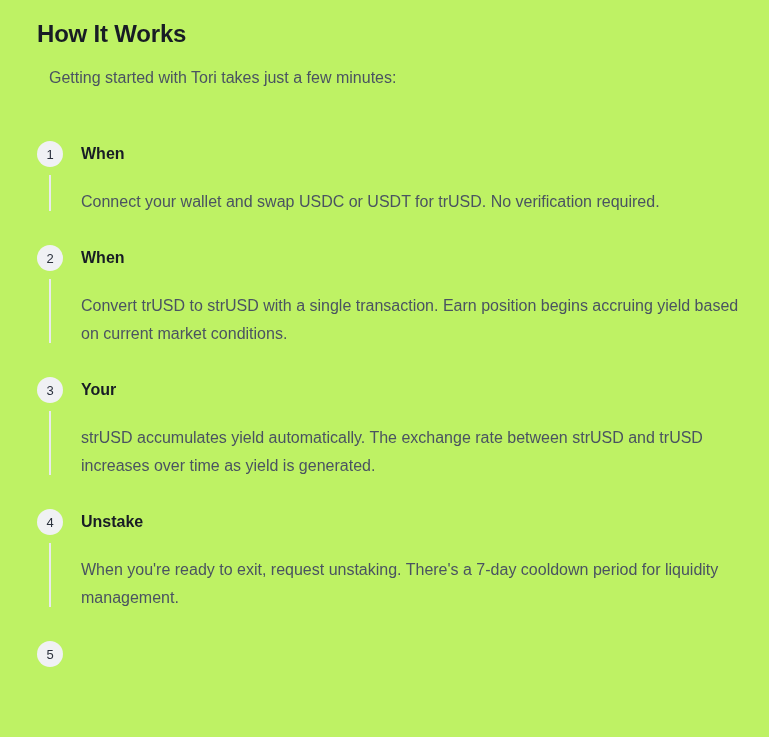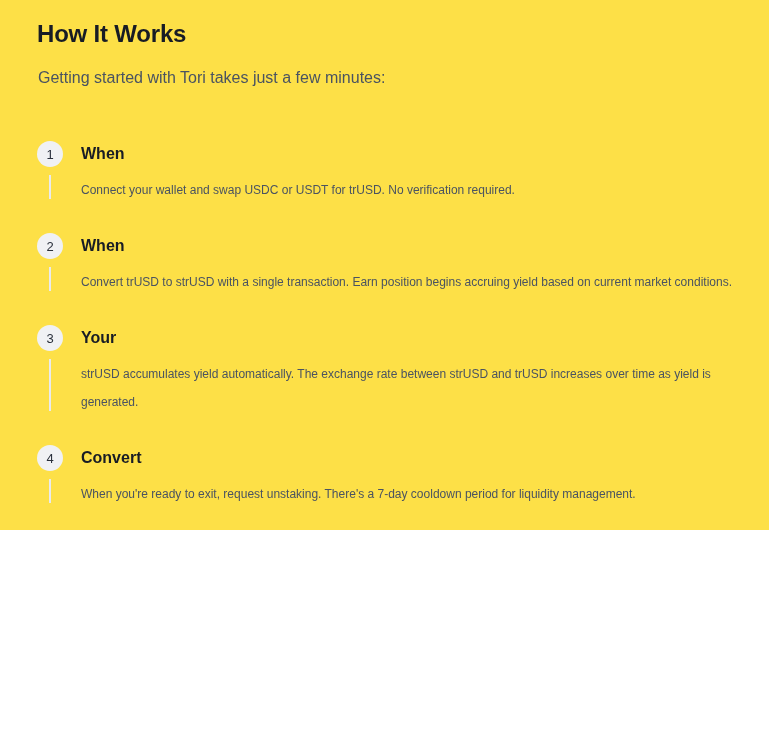--- a/index.html
+++ b/index.html
@@ -1,35 +1,35 @@
 <!DOCTYPE html>
 <html><head>
 <meta charset="utf-8">
 <style>
   * { box-sizing: border-box; }
   html, body { margin: 0; padding: 0; background: #ffffff; }
   .page {
     position: relative;
     width: 769px;
-    height: 530px;
-    background: #fde047;
+    height: 737px;
+    background: #bef264;
     font-family: "Liberation Sans", sans-serif;
     padding: 19px 28px 0 37px;
     overflow: hidden;
   }
   .page-title {
     margin: 0;
     font-size: 24px;
     line-height: 30px;
     font-weight: 700;
     color: #181c25;
     letter-spacing: -0.2px;
   }
   .page-subtitle {
-    margin: 17px 0 0 1px;
+    margin: 17px 0 0 12px;
     font-size: 16px;
     line-height: 24px;
     color: #4a5361;
   }
   .steps { margin-top: 51px; }
   .step {
     position: relative;
     display: flex;
     gap: 18px;
     padding-bottom: 29px;
@@ -62,22 +62,22 @@
   }
   .step:last-child .step-line { bottom: 0; }
   .step-content { flex: 1; min-width: 0; }
   .step-title {
     font-size: 16px;
     font-weight: 700;
     color: #181c25;
     line-height: 26px;
   }
   .step-desc {
-    margin: 9px 0 0 0;
-    font-size: 12px;
+    margin: 21px 0 0 0;
+    font-size: 16px;
     line-height: 28px;
     color: #4a5361;
     max-width: 660px;
   }
 </style>
 </head>
 <body>
 
 <div class="page">
   <h1 class="page-title">How It Works</h1>
@@ -117,21 +117,21 @@
         <p class="step-desc">strUSD accumulates yield automatically. The exchange rate between strUSD and trUSD increases over time as yield is generated.</p>
       </div>
     </div>
 
     <div class="step">
       <div class="step-marker">
         <div class="step-badge">4</div>
         <div class="step-line"></div>
       </div>
       <div class="step-content">
-        <div class="step-title">Convert</div>
+        <div class="step-title">Unstake</div>
         <p class="step-desc">When you're ready to exit, request unstaking. There's a 7-day cooldown period for liquidity management.</p>
       </div>
     </div>
 
     <div class="step">
       <div class="step-marker">
         <div class="step-badge">5</div>
         <div class="step-line"></div>
       </div>
     </div>

